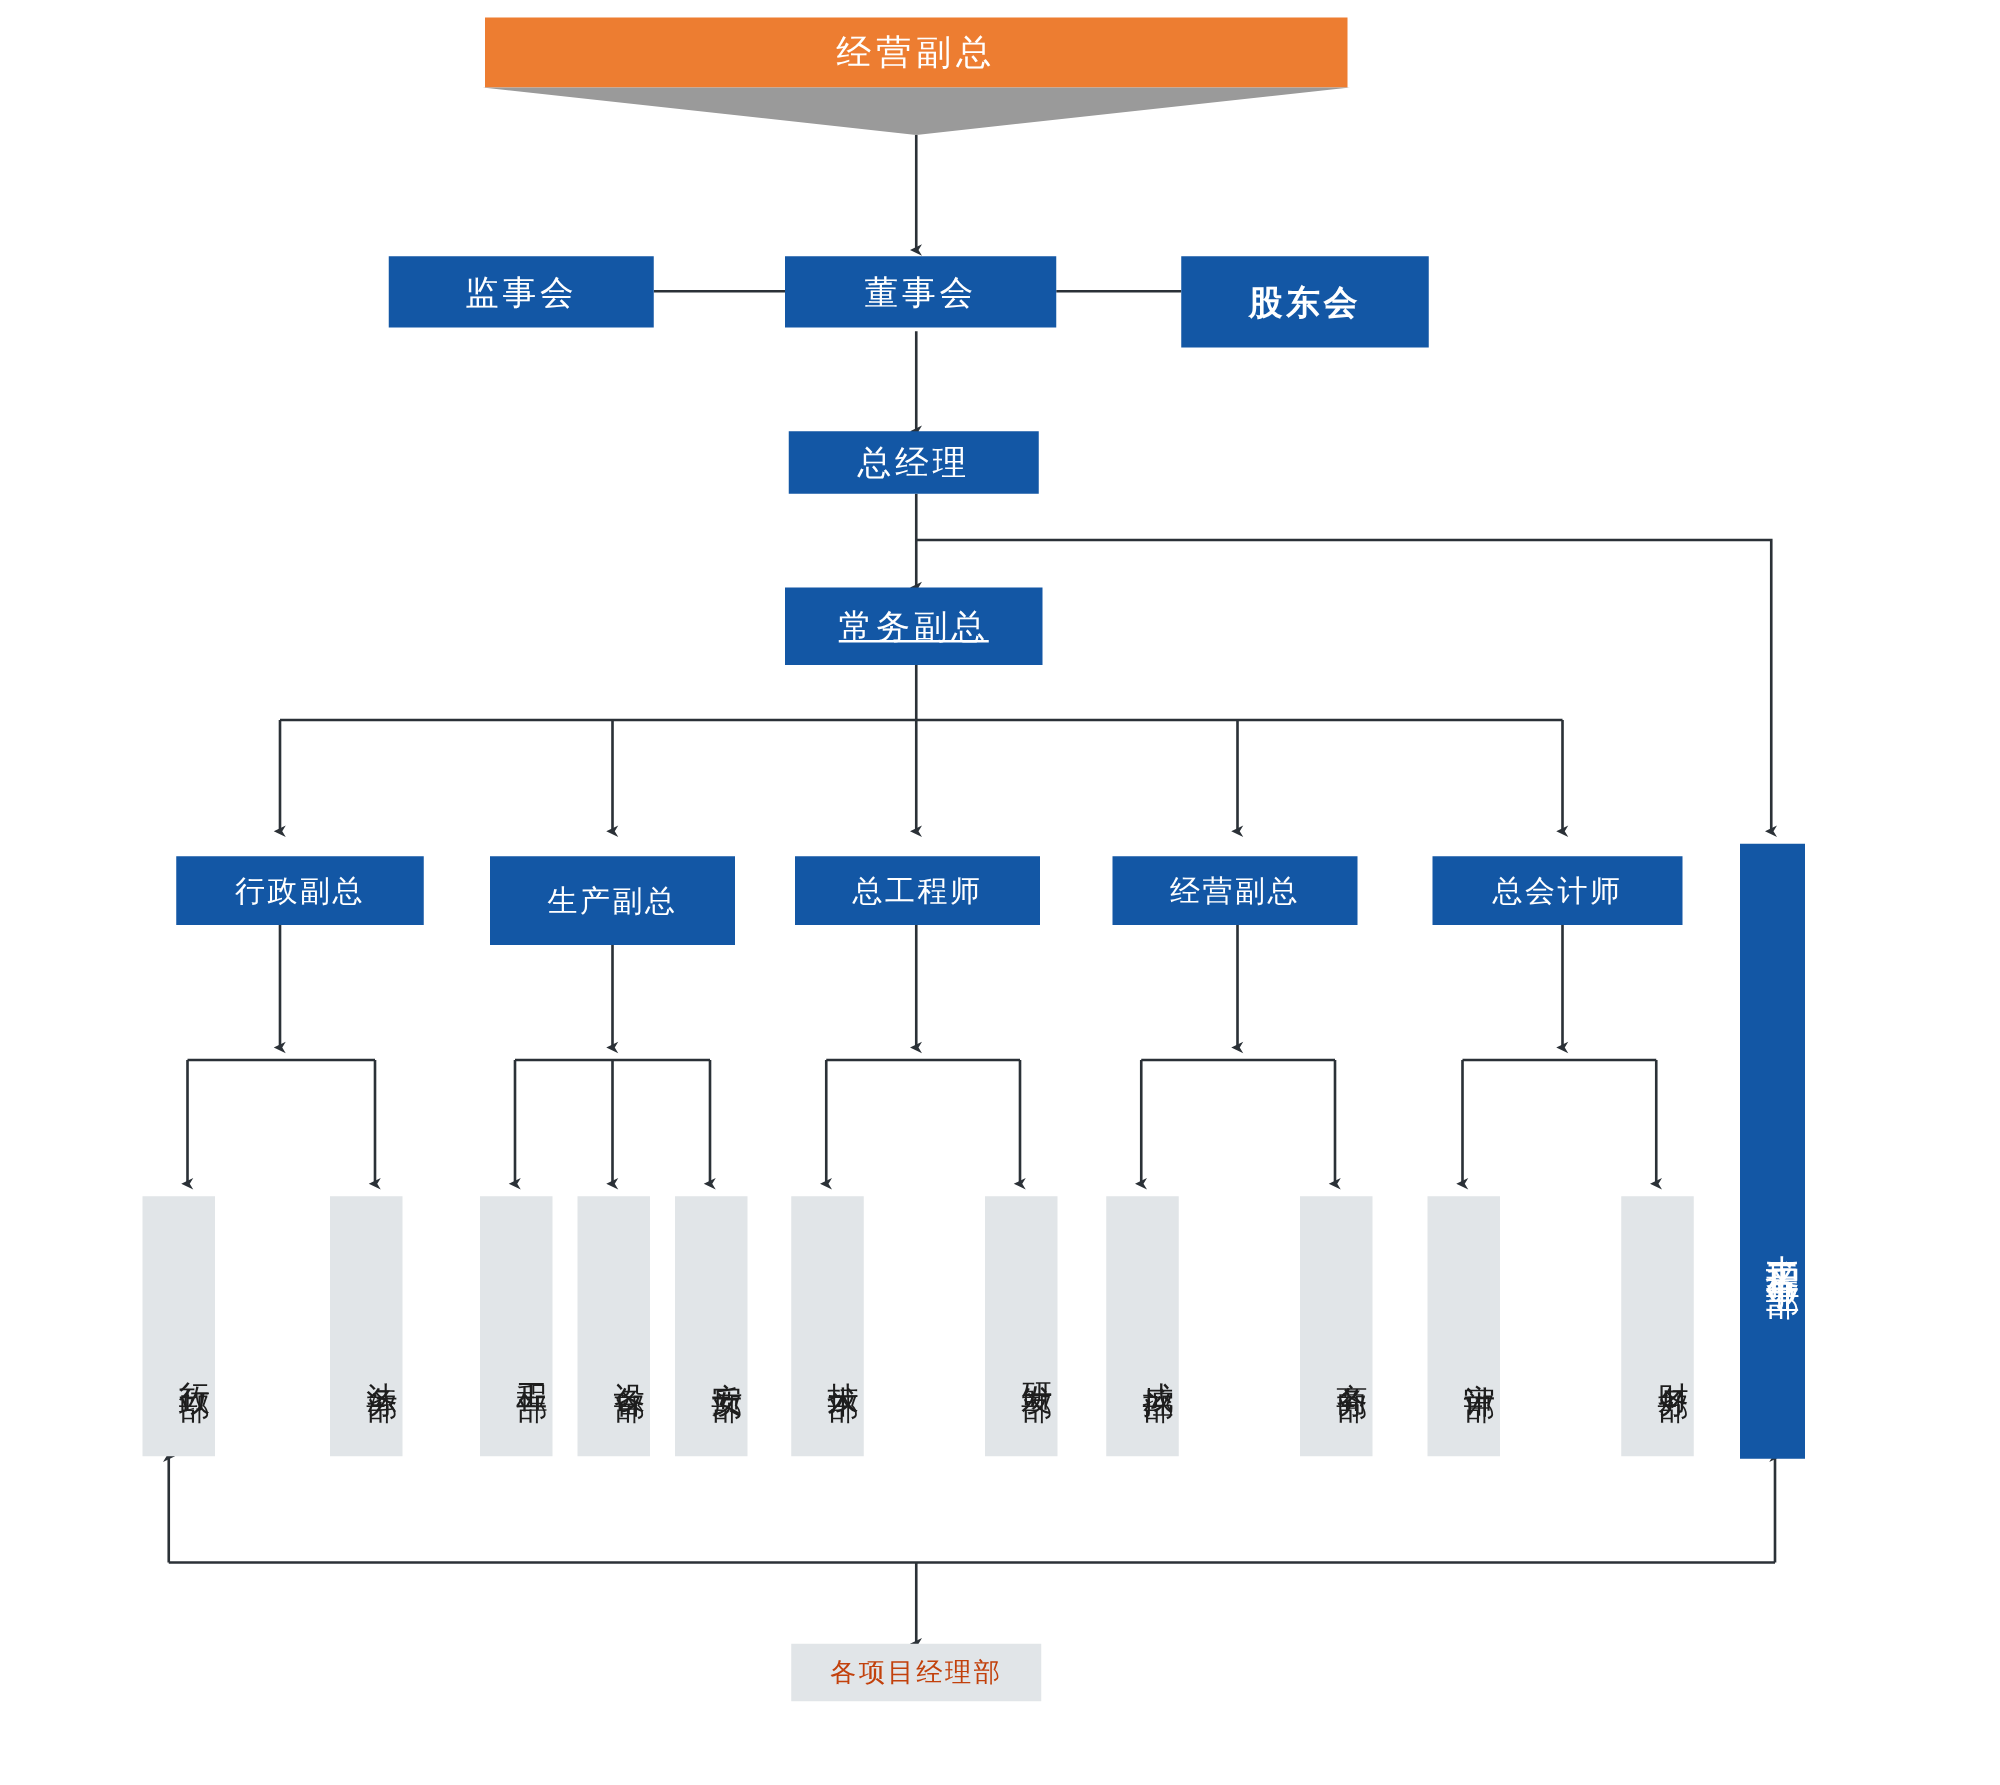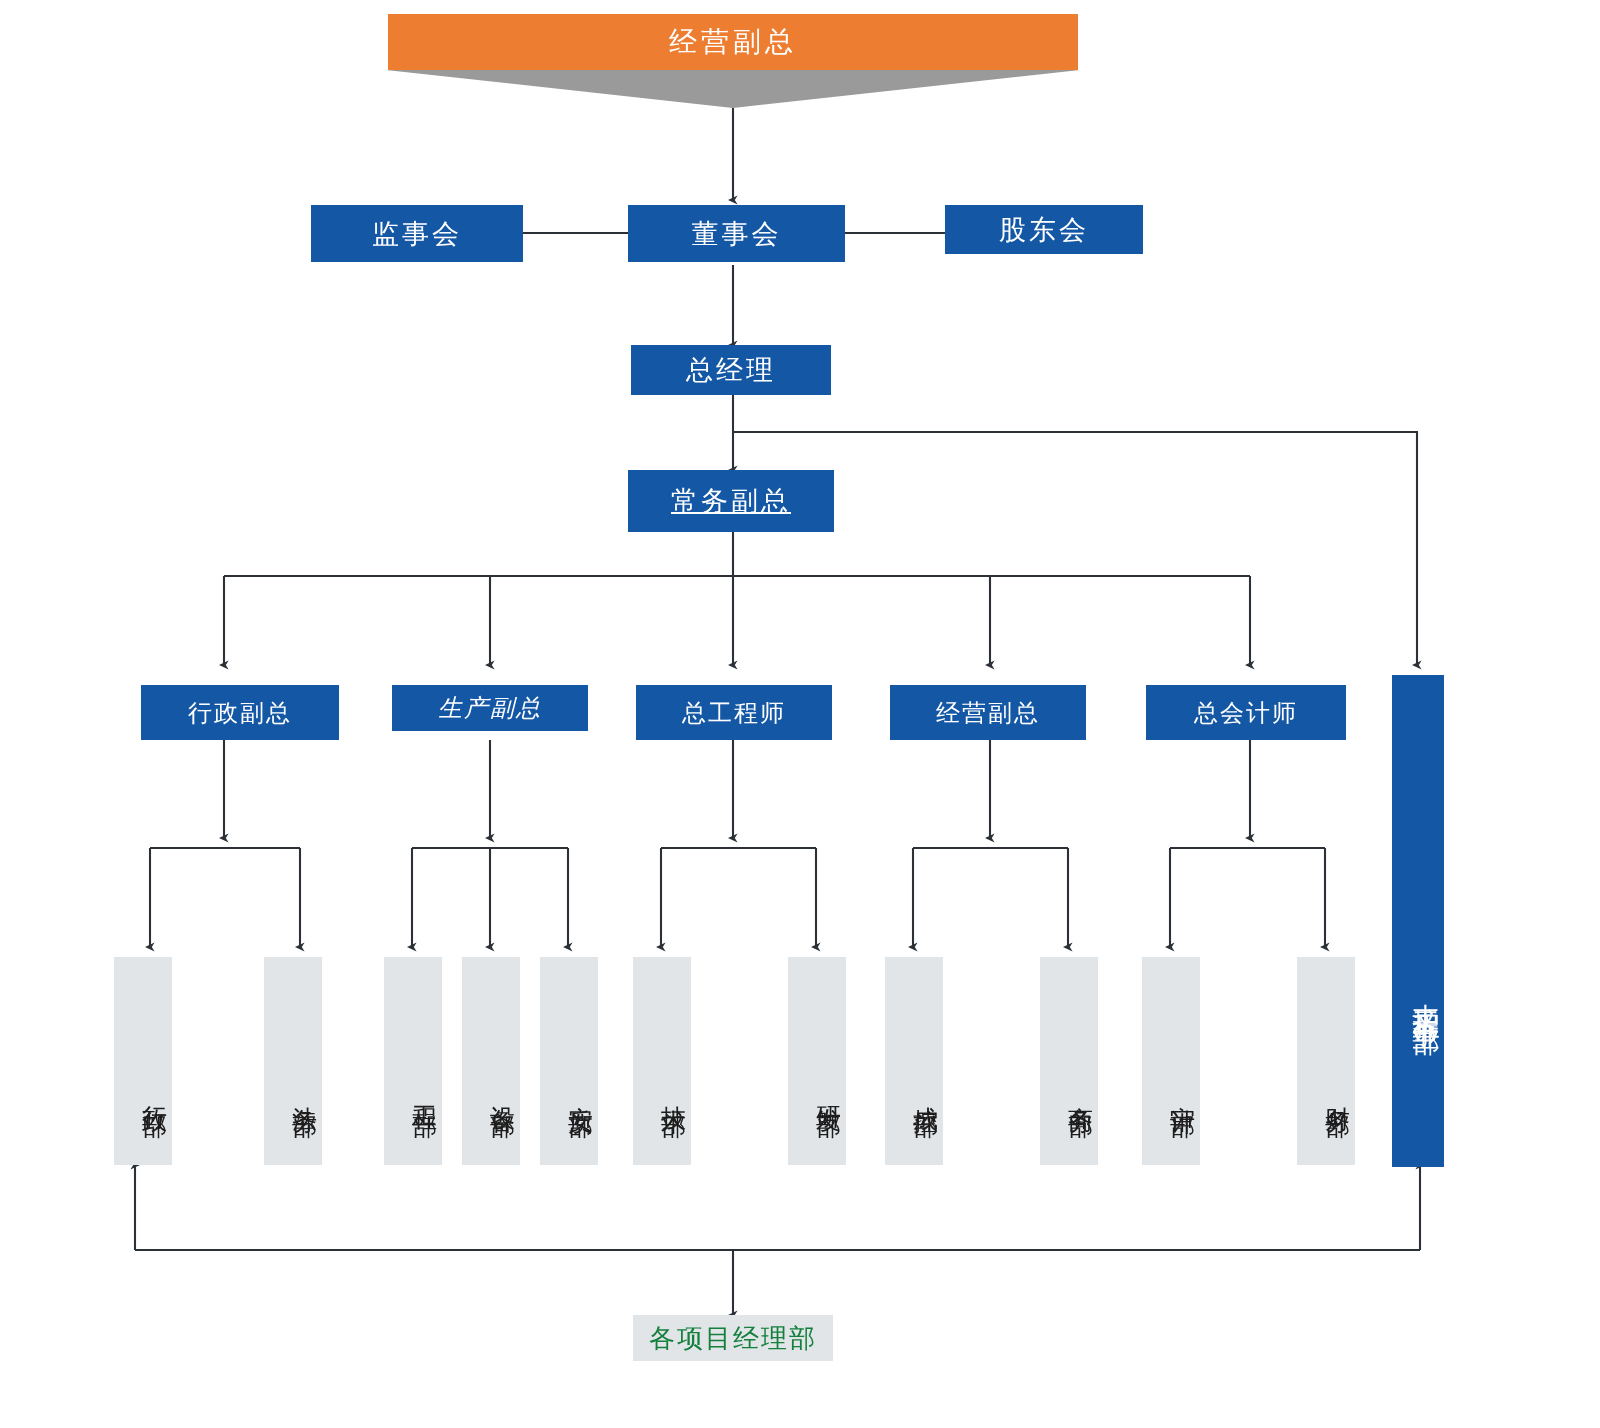--- a/index.html
+++ b/index.html
@@ -75,22 +75,22 @@
     letter-spacing:3px;
     writing-mode:vertical-rl;
     text-orientation:upright;
     padding-top:58px;
     align-items:flex-start;
   }
 
   
   .pill{
     background:#E1E5E8;
-    color:#15803d;
-    font-size:26px;
+    color:#c2410c;
+    font-size:21px;
     letter-spacing:2px;
   }
 </style>
 </head>
 <body>
 
 <div id="stage">
 
   <svg id="wires" viewBox="0 0 1600 1428">
     <defs>
@@ -153,27 +153,27 @@
       <path d="M1420,1250 L1420,1165" marker-end="url(#arwup)"></path>
       <path d="M733,1250 L733,1315" marker-end="url(#arw)"></path>
     </g>
   </svg>
 
   <div class="node banner" style="left:388px;top:14px;width:690px;height:56px;">经营副总</div>
   <div class="banner-shadow" style="left:386px;top:70px;"></div>
 
   <div class="node blue" style="left:311px;top:205px;width:212px;height:57px;">监事会</div>
   <div class="node blue" style="left:628px;top:205px;width:217px;height:57px;">董事会</div>
-  <div class="node blue" style="left:945px;top:205px;width:198px;height:49px;">股东会</div>
+  <div class="node blue" style="left:945px;top:205px;width:198px;height:73px;font-weight:bold;">股东会</div>
 
   <div class="node blue" style="left:631px;top:345px;width:200px;height:50px;">总经理</div>
   <div class="node blue" style="left:628px;top:470px;width:206px;height:62px;text-decoration:underline;">常务副总</div>
 
   <div class="node blue blue-sm" style="left:141px;top:685px;width:198px;height:55px;">行政副总</div>
-  <div class="node blue blue-sm" style="left:392px;top:685px;width:196px;height:46px;font-style:italic;">生产副总</div>
+  <div class="node blue blue-sm" style="left:392px;top:685px;width:196px;height:71px;">生产副总</div>
   <div class="node blue blue-sm" style="left:636px;top:685px;width:196px;height:55px;">总工程师</div>
   <div class="node blue blue-sm" style="left:890px;top:685px;width:196px;height:55px;">经营副总</div>
   <div class="node blue blue-sm" style="left:1146px;top:685px;width:200px;height:55px;">总会计师</div>
 
   <div class="node blue-vert" style="left:1392px;top:675px;width:52px;height:492px;align-items:flex-start;">支护工程事业部</div>
 
   <div class="node dept" style="left:114px;top:957px;width:58px;height:208px;">行政部</div>
   <div class="node dept" style="left:264px;top:957px;width:58px;height:208px;">法务部</div>
   <div class="node dept" style="left:384px;top:957px;width:58px;height:208px;">工程部</div>
   <div class="node dept" style="left:462px;top:957px;width:58px;height:208px;">设备部</div>

